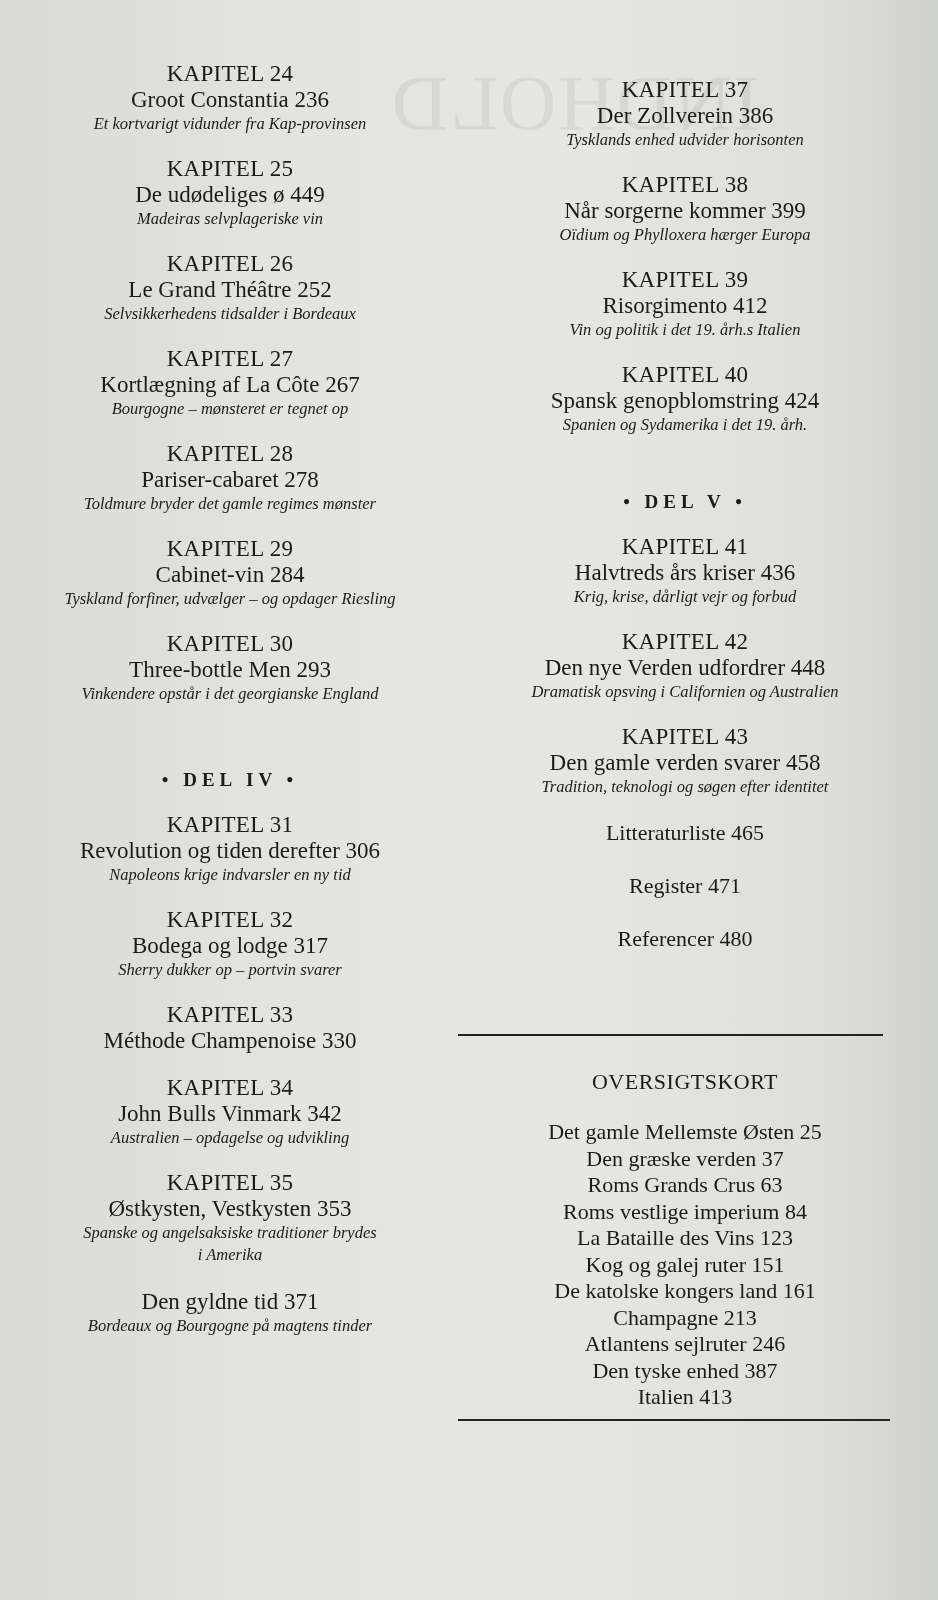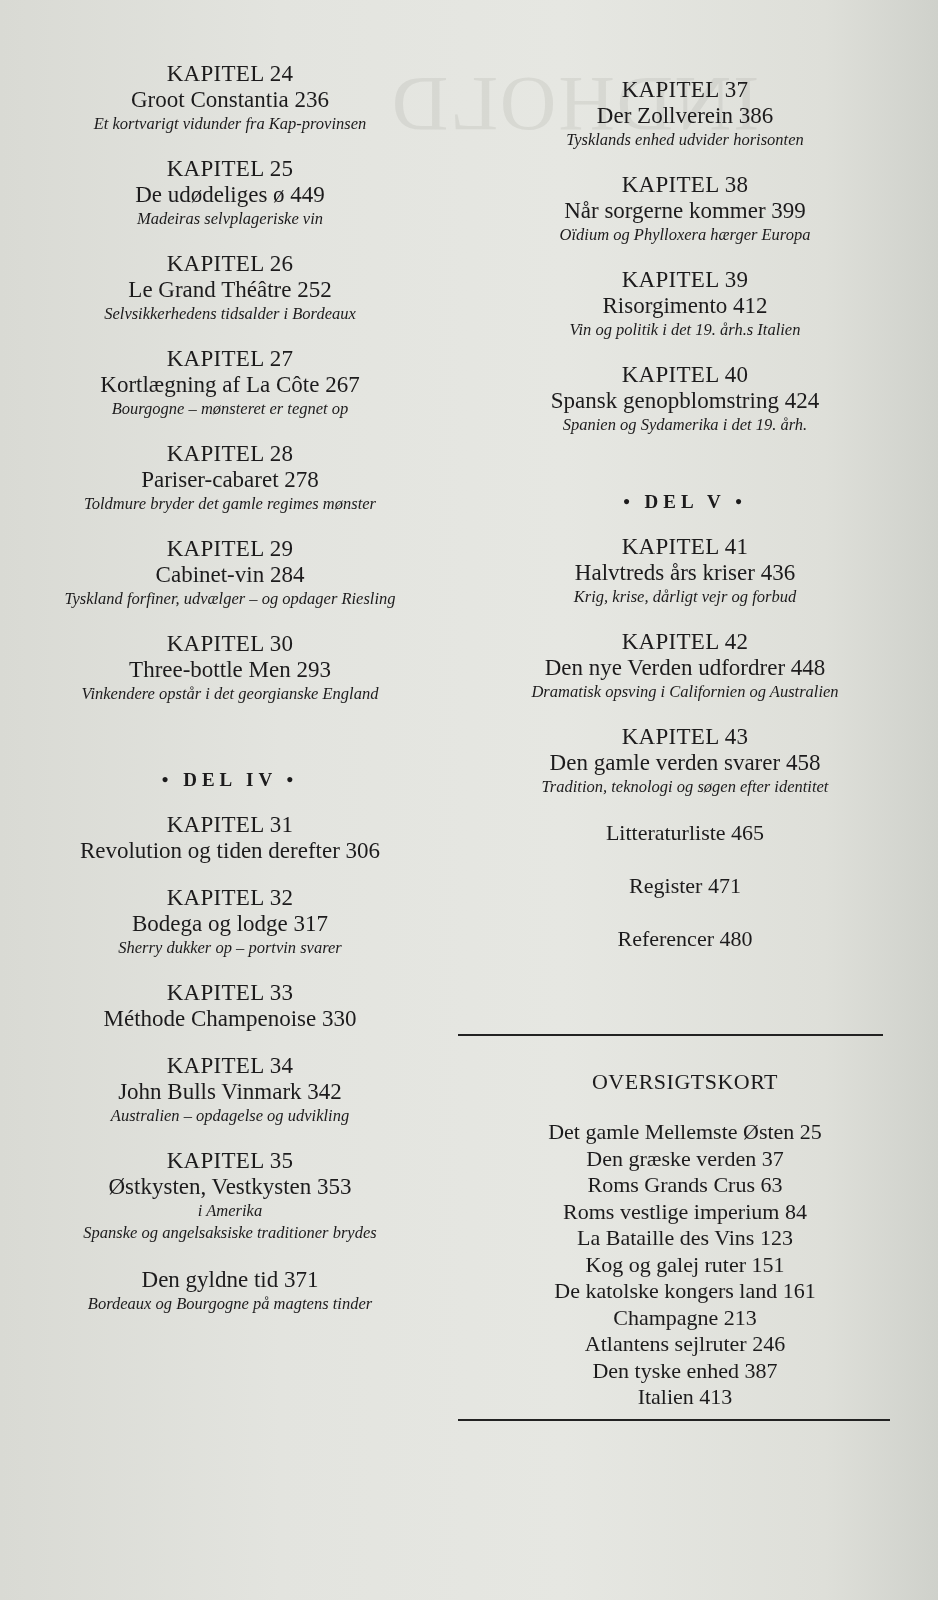--- a/index.html
+++ b/index.html
@@ -76,40 +76,41 @@
       <div class="kap">KAPITEL 30</div>
       <div class="title">Three-bottle Men 293</div>
       <div class="sub">Vinkendere opstår i det georgianske England</div>
     </div>
 
     <div class="part">• DEL IV •</div>
 
     <div class="entry">
       <div class="kap">KAPITEL 31</div>
       <div class="title">Revolution og tiden derefter  306</div>
+      <div class="sub">Napoleons krige indvarsler en ny tid</div>
     </div>
     <div class="entry">
       <div class="kap">KAPITEL 32</div>
       <div class="title">Bodega og lodge 317</div>
       <div class="sub">Sherry dukker op – portvin svarer</div>
     </div>
     <div class="entry">
       <div class="kap">KAPITEL 33</div>
       <div class="title">Méthode Champenoise 330</div>
     </div>
     <div class="entry">
       <div class="kap">KAPITEL 34</div>
       <div class="title">John Bulls Vinmark 342</div>
       <div class="sub">Australien – opdagelse og udvikling</div>
     </div>
     <div class="entry">
       <div class="kap">KAPITEL 35</div>
       <div class="title">Østkysten, Vestkysten 353</div>
+      <div class="sub">Spanske og angelsaksiske traditioner brydes</div>
       <div class="sub">i Amerika</div>
-      <div class="sub">Spanske og angelsaksiske traditioner brydes</div>
     </div>
     <div class="entry">
       <div class="title">Den gyldne tid 371</div>
       <div class="sub">Bordeaux og Bourgogne på magtens tinder</div>
     </div>
   </div>
 
   <div class="col col-right">
     <div class="entry">
       <div class="kap">KAPITEL 37</div>

